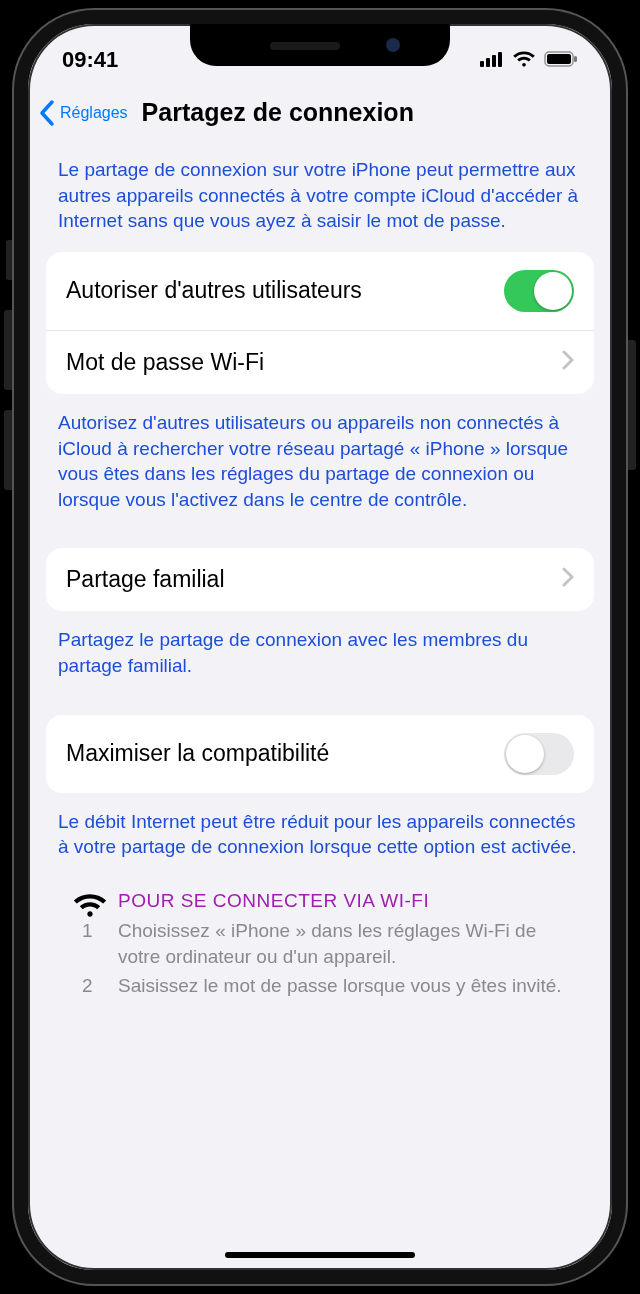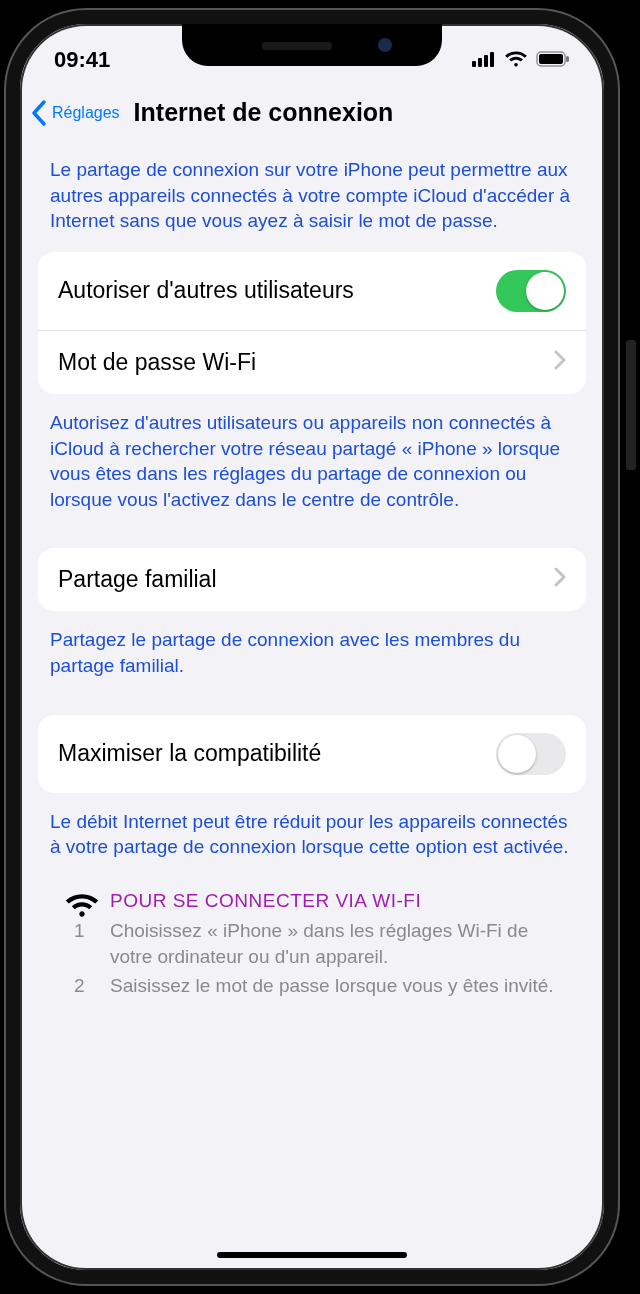--- a/index.html
+++ b/index.html
@@ -6,21 +6,21 @@
   body {
     font-family: -apple-system, "Helvetica Neue", Helvetica, Arial, sans-serif;
     background: #000;
     width: 640px;
     height: 1294px;
     position: relative;
     overflow: hidden;
   }
   .phone {
     position: absolute;
-    left: 6px;
+    left: 14px;
     top: 10px;
     width: 612px;
     height: 1274px;
     background: #f2f2f7;
     border-radius: 80px;
     border: 14px solid #111;
     box-shadow: 0 0 0 2px #555, inset 0 0 0 2px #333;
     overflow: hidden;
   }
   
@@ -192,21 +192,21 @@
 
   <div class="content">
 
     <div class="nav">
       <span class="back">
         <svg width="18" height="28" viewBox="0 0 18 28">
             <polyline points="14,3 4,14 14,25" fill="none" stroke="#007aff" stroke-width="3.5" stroke-linecap="round" stroke-linejoin="round"></polyline>
           </svg>
         <span style="margin-left:4px">Réglages</span>
       </span>
-      <span class="title">Internet de connexion</span>
+      <span class="title">Partagez de connexion</span>
     </div>
 
     <div class="hint">Le partage de connexion sur votre iPhone peut permettre aux autres appareils connectés à votre compte iCloud d'accéder à Internet sans que vous ayez à saisir le mot de passe.</div>
 
     <div class="group">
       <div class="row">
         <span class="label">Autoriser d'autres utilisateurs</span>
         <span class="toggle on">
             <span class="knob"></span>
           </span>

